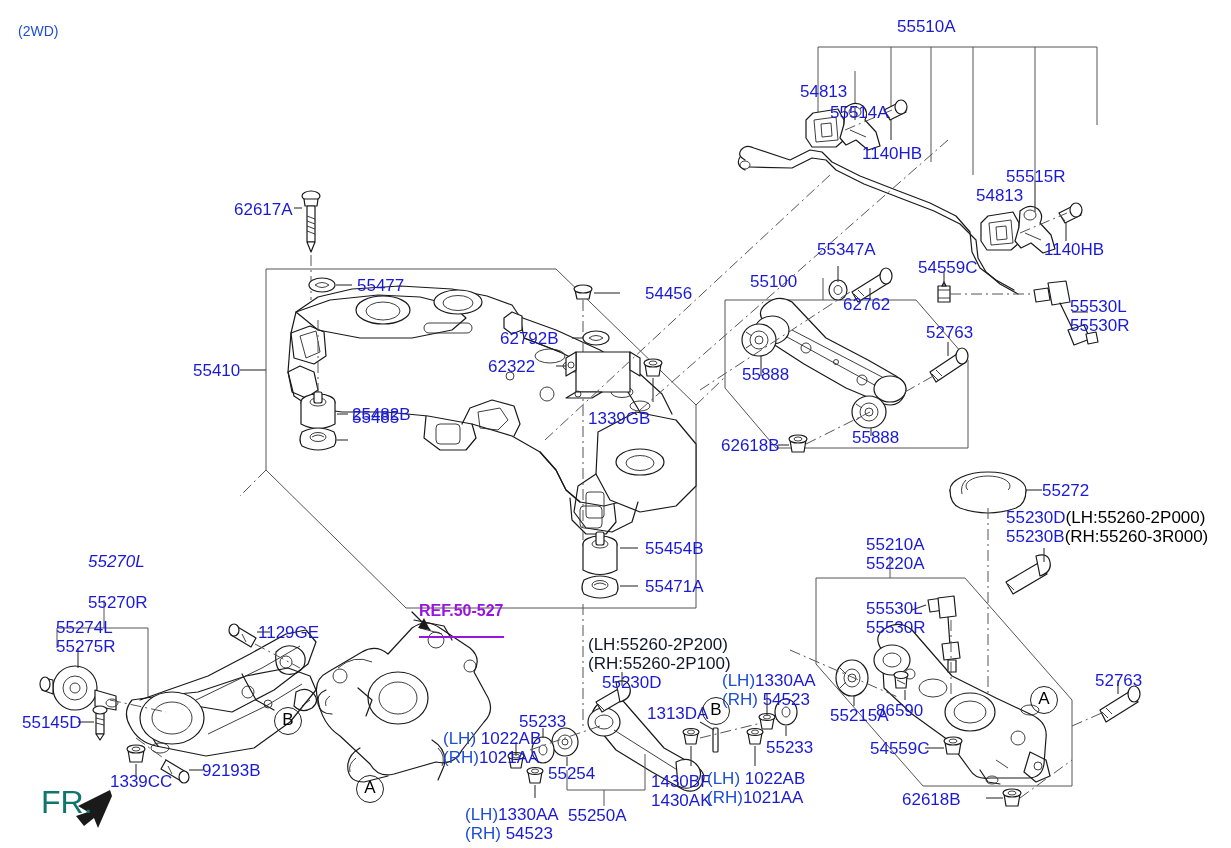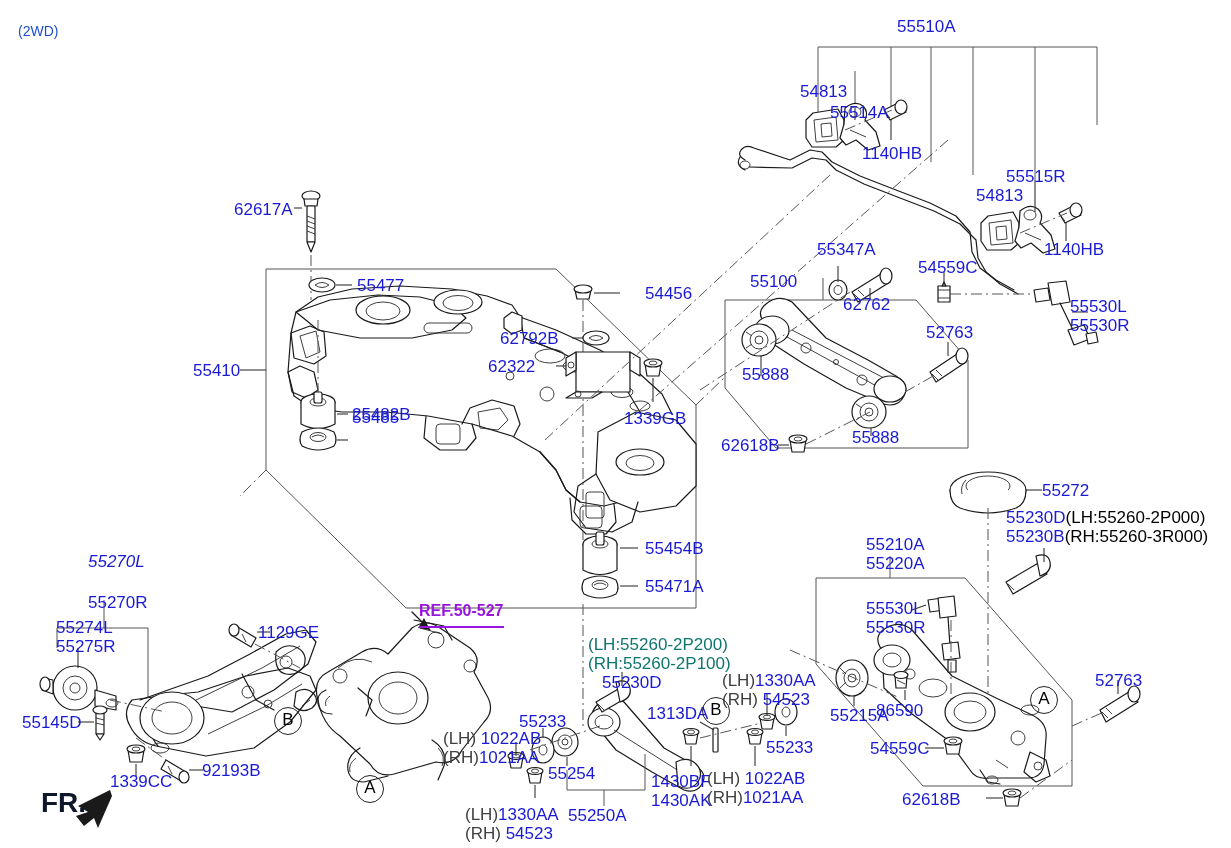--- a/index.html
+++ b/index.html
@@ -23,39 +23,39 @@
   }
   
   .lbl{
     position:absolute;
     white-space:nowrap;
     color:#1a1ad6;
     font-size:17px;
     line-height:19px;
     letter-spacing:0px;
   }
-  .lbl.blk{ color:#0f766e; }
+  .lbl.blk{ color:#0f172a; }
   .lbl.ref{
     color:#9a14e0;
     font-weight:bold;
     font-size:16px;
     border-bottom:2px solid #9a14e0;
-    padding-bottom:6px;
+    padding-bottom:16px;
   }
   .lbl.hdr{
     color:#1d4ed8;
     font-size:14px;
   }
   .lbl.fr{
-    color:#0f172a;
-    font-size:28px;
-    font-weight:bold;
+    color:#0f766e;
+    font-size:32px;
+    font-weight:normal;
   }
   .lbl .blkpart{ color:#000000; }
-  .lbl .side{ color:#404040;text-align:center; }
+  .lbl .side{ color:#1d4ed8;text-align:center; }
   .two-line{ line-height:20px; }
   .circ{
     position:absolute;
     width:26px;height:26px;
     border:1.6px solid #222;
     border-radius:50%;
     color:#000;
     font-size:17px;
     text-align:center;
     line-height:24px;
@@ -615,21 +615,21 @@
   <div class="lbl ref" style="left:419px; top:601px;">REF.50-527</div>
 
   <div class="lbl" style="left:234px; top:200px;">62617A</div>
   <div class="lbl" style="left:357px; top:276px;">55477</div>
   <div class="lbl" style="left:193px; top:361px;">55410</div>
   <div class="lbl" style="left:352px; top:405px;">25482B</div>
   <div class="lbl" style="left:352px; top:408px;">55485</div>
   <div class="lbl" style="left:645px; top:284px;">54456</div>
   <div class="lbl" style="left:500px; top:329px;">62792B</div>
   <div class="lbl" style="left:488px; top:357px;">62322</div>
-  <div class="lbl" style="left:624px; top:409px;">1339GB</div>
+  <div class="lbl" style="left:588px; top:409px;">1339GB</div>
   <div class="lbl" style="left:645px; top:539px;">55454B</div>
   <div class="lbl" style="left:645px; top:577px;">55471A</div>
 
   <div class="lbl" style="left:897px; top:17px;">55510A</div>
   <div class="lbl" style="left:830px; top:59px;margin-top:44px;">55514A</div>
   <div class="lbl" style="left:800px; top:82px;">54813</div>
   <div class="lbl" style="left:862px; top:144px;">1140HB</div>
   <div class="lbl" style="left:1006px;top:167px;">55515R</div>
   <div class="lbl" style="left:976px; top:186px;">54813</div>
   <div class="lbl" style="left:1044px;top:240px;">1140HB</div>

